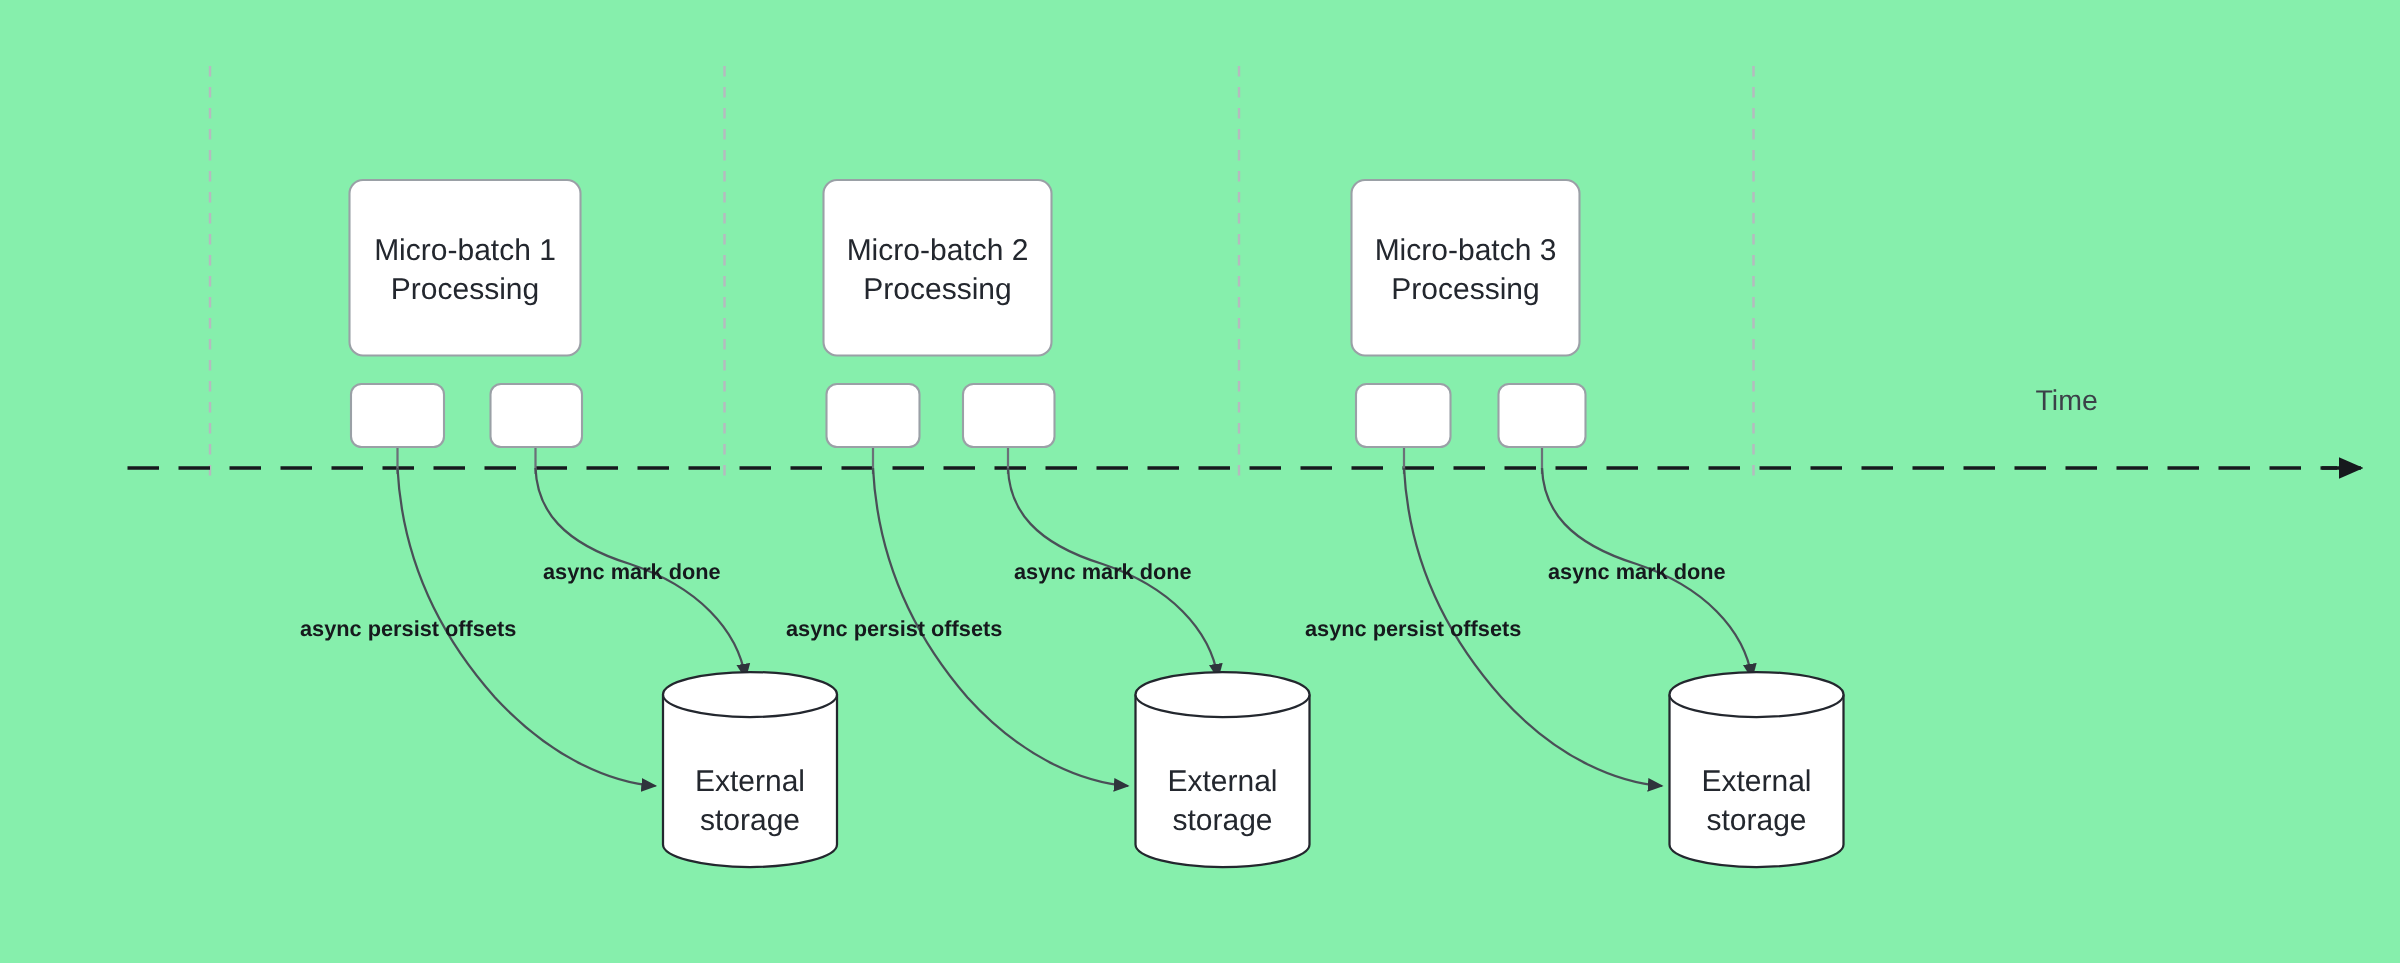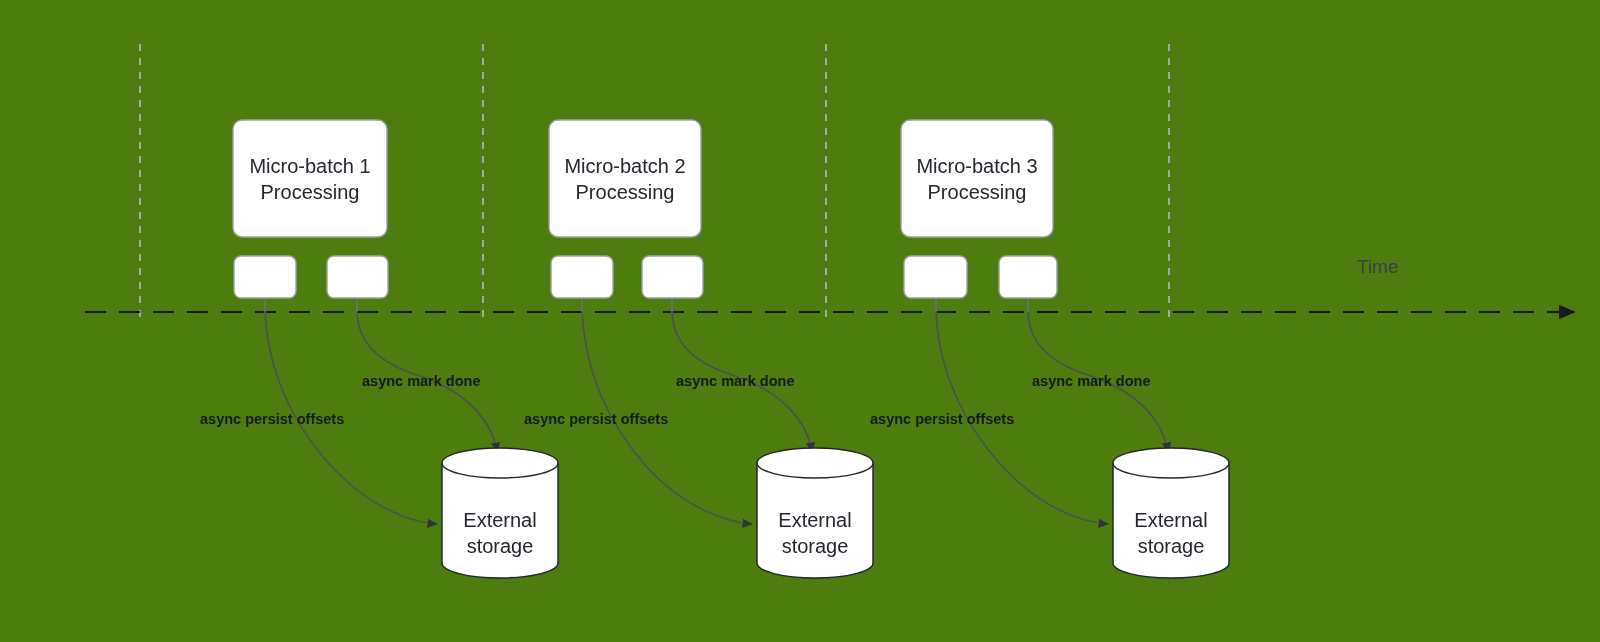--- a/index.html
+++ b/index.html
@@ -10,21 +10,21 @@
   body {
     font-family: "Liberation Sans", sans-serif;
     width: 1600px;
     height: 642px;
     overflow: hidden;
   }
   #diagram-root {
     position: relative;
     width: 1600px;
     height: 642px;
-    background: #4d7c0f;
+    background: #86efac;
   }
   #diagram-svg {
     position: absolute;
     top: 0;
     left: 0;
     width: 1600px;
     height: 642px;
   }
   .box-label {
     font-family: "Liberation Sans", sans-serif;

